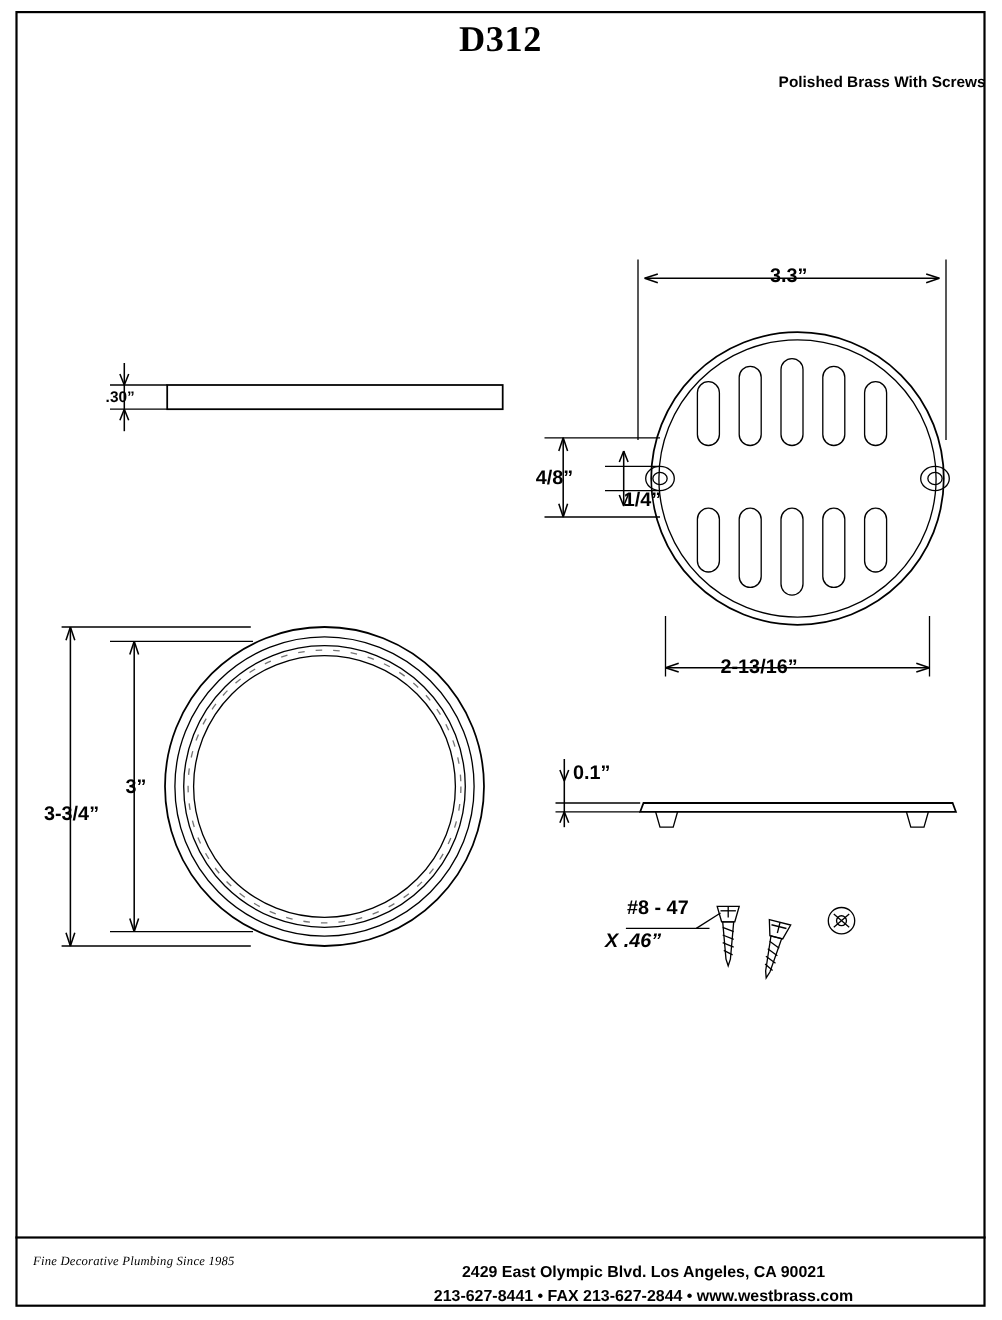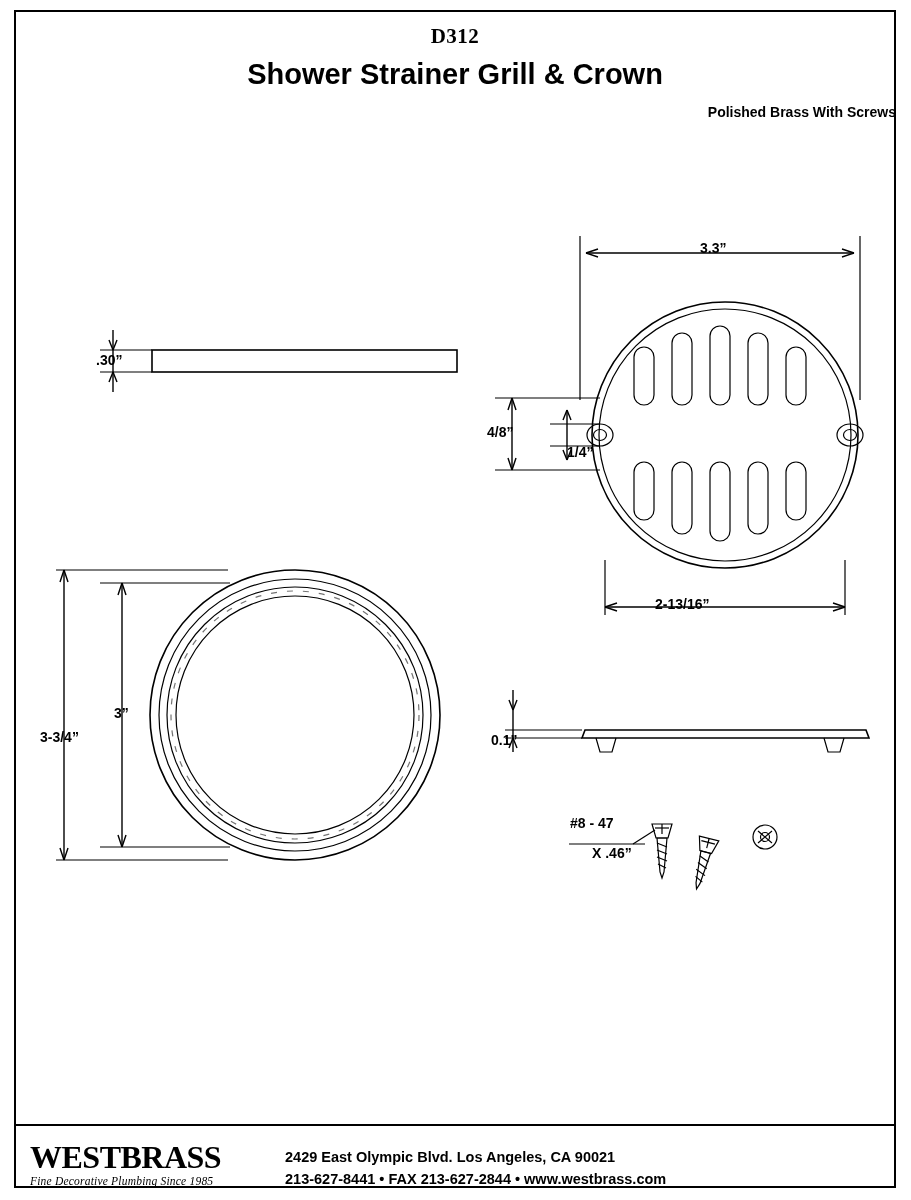--- a/index.html
+++ b/index.html
@@ -33,21 +33,21 @@
   
   .header {
     position: absolute;
     left: 14px;
     top: 18px;
     width: 882px;
     text-align: center;
   }
   .title-code {
     font-family: "Liberation Serif", serif;
-    font-size: 21px;
+    font-size: 33px;
     font-weight: bold;
     letter-spacing: 0.5px;
     line-height: 36px;
   }
   .title-main {
     font-family: "Liberation Sans", sans-serif;
     font-size: 29px;
     font-weight: bold;
     line-height: 36px;
     margin-top: 2px;
@@ -92,26 +92,27 @@
     position: absolute;
     left: 285px;
     top: 1146px;
     width: 600px;
   }
   .contact div {
     font-family: "Liberation Sans", sans-serif;
     font-size: 14.5px;
     font-weight: bold;
     line-height: 22px;
+    text-align: center;
   }
   
   .lbl {
     position: absolute;
     font-family: "Liberation Sans", sans-serif;
-    font-size: 14px;
+    font-size: 18px;
     font-weight: bold;
     white-space: nowrap;
   }
   .lbl-sm {
     position: absolute;
     font-family: "Liberation Sans", sans-serif;
     font-size: 14px;
     font-weight: bold;
     white-space: nowrap;
   }
@@ -122,21 +123,20 @@
 </style>
 </head>
 <body>
 
 <div class="sheet">
 
   <div class="border-rect"></div>
 
   <div class="header">
     <div class="title-code">D312</div>
-    <div class="title-main">Shower Strainer Grill &amp; Crown</div>
     <div class="title-sub">Polished Brass With Screws</div>
   </div>
 
   <svg width="911" height="1120" viewBox="0 0 911 1120" style="position:absolute;left:0;top:0;">
 
     <g>
       <rect class="part" x="152" y="350" width="305" height="22"></rect>
 
       <line class="dl" x1="113" y1="330" x2="113" y2="392"></line>
       <path class="dl" d="M113 350 L109 340 M113 350 L117 340"></path>
@@ -259,29 +259,28 @@
   <div class="lbl-sm" style="left:96px; top:352px;">.30”</div>
 
   <div class="lbl" style="left:40px; top:705px;margin-top:24px;">3-3/4”</div>
   <div class="lbl" style="left:114px; top:705px;">3”</div>
 
   <div class="lbl" style="left:700px; top:240px;">3.3”</div>
   <div class="lbl" style="left:655px; top:596px;">2-13/16”</div>
   <div class="lbl" style="left:487px; top:424px;">4/8”</div>
   <div class="lbl" style="left:539px; top:444px;margin-left:28px;">1/4”</div>
 
-  <div class="lbl" style="left:491px; top:692px;margin-top:40px;">0.1”</div>
+  <div class="lbl" style="left:521px; top:692px;">0.1”</div>
 
   <div class="lbl" style="left:570px; top:815px;">#8 - 47</div>
-  <div class="lbl" style="left:592px; top:845px;">X .46”</div>
+  <div class="lbl" style="left:550px; top:845px;font-style:italic;">X .46”</div>
 
   <div class="footer-rule"></div>
 
   <div class="brand">
-    <div class="brand-name">WESTBRASS</div>
     <div class="brand-tag">Fine Decorative Plumbing Since 1985</div>
   </div>
 
   <div class="contact">
     <div>2429 East Olympic Blvd. Los Angeles, CA  90021</div>
     <div>213-627-8441 • FAX 213-627-2844 • www.westbrass.com</div>
   </div>
 
 </div>
 

